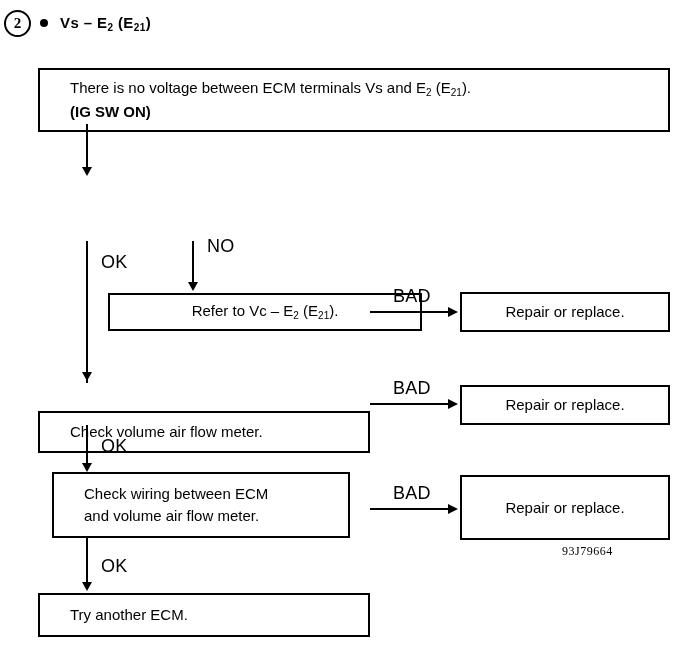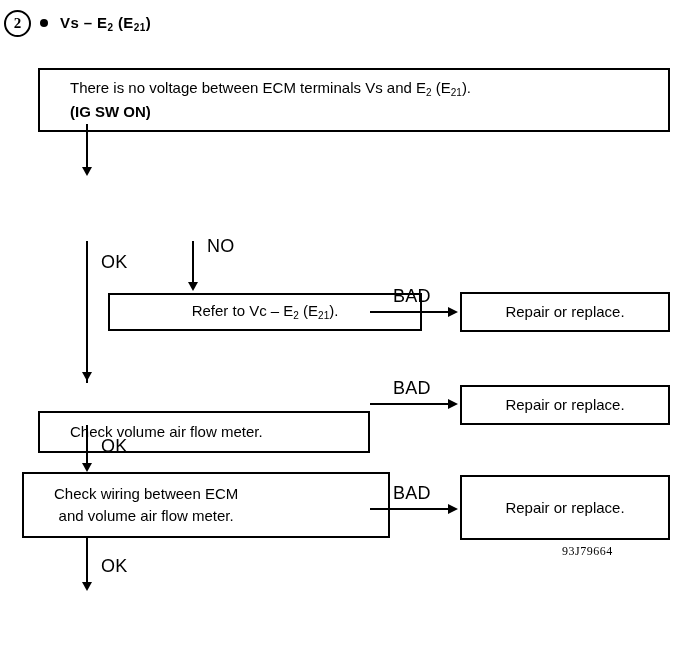--- a/index.html
+++ b/index.html
@@ -175,32 +175,35 @@
   <div class="edge-label" style="left:393px; top:378px;">BAD</div>
 
   <div class="box center" style="left:460px; top:385px; width:210px; height:40px;">
     <div class="txt">Repair or replace.</div>
   </div>
 
   <div class="vline" style="left:86px; top:425px; height:44px;"></div>
   <div class="arrow-down" style="left:82px; top:463px;"></div>
   <div class="edge-label" style="left:101px; top:436px;">OK</div>
 
-  <div class="box" style="left:22px; top:472px; width:368px; height:66px;text-align:center;">
+  <div class="box" style="left:52px; top:472px; width:298px; height:66px;">
     <div class="txt">Check wiring between ECM<br>and volume air flow meter.</div>
   </div>
 
   <div class="hline" style="left:370px; top:508px; width:82px;"></div>
   <div class="arrow-right" style="left:448px; top:504px;"></div>
   <div class="edge-label" style="left:393px; top:483px;">BAD</div>
 
   <div class="box center" style="left:460px; top:475px; width:210px; height:65px;">
     <div class="txt">Repair or replace.</div>
   </div>
 
   <div class="refcode" style="left:562px; top:544px;">93J79664</div>
 
   <div class="vline" style="left:86px; top:538px; height:47px;"></div>
   <div class="arrow-down" style="left:82px; top:582px;"></div>
   <div class="edge-label" style="left:101px; top:556px;">OK</div>
 
+  <div class="box" style="left:38px; top:593px; width:332px; height:44px;">
+    <div class="txt">Try another ECM.</div>
+  </div>
 
 </div>
 
 </body></html>

